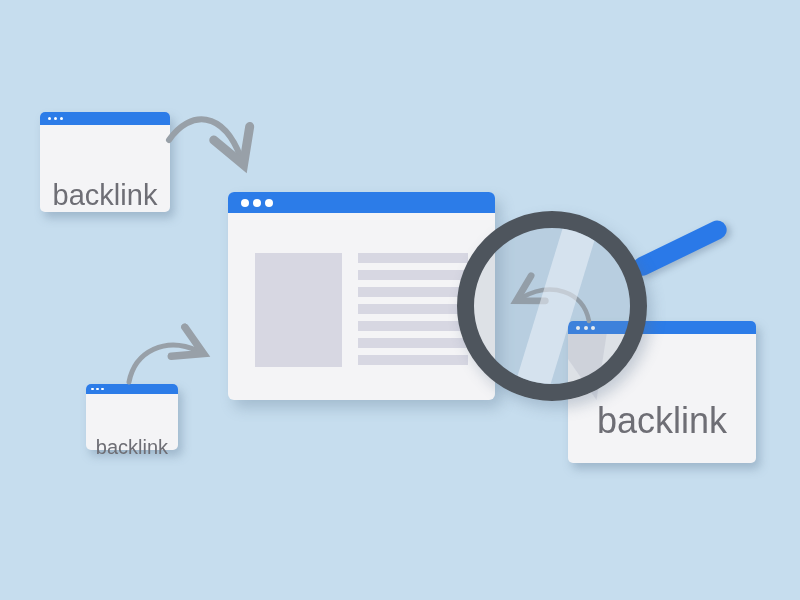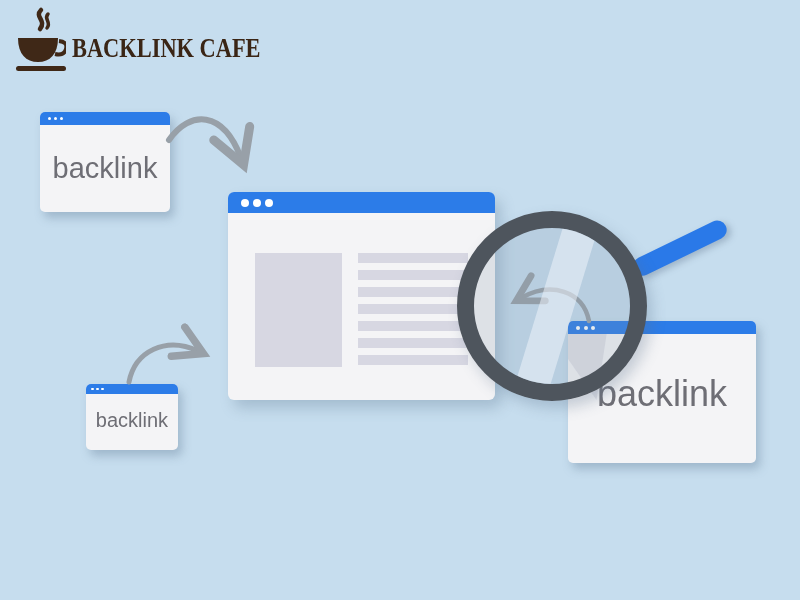--- a/index.html
+++ b/index.html
@@ -33,20 +33,21 @@
   
   .win{position:absolute;border-radius:5px;background:var(--window-body);
        box-shadow:4px 6px 10px rgba(96,124,150,0.38);}
   .win .bar{background:var(--titlebar-blue);border-radius:5px 5px 0 0;
        display:flex;align-items:center;}
   .dots{display:flex;margin-left:8px;}
   .dots i{display:block;border-radius:50%;background:#fff;}
   .win .label{
     position:absolute;left:0;right:0;text-align:center;
     color:var(--label-gray);
+    margin-top:27px;
   }
 
   
   .win1{left:40px;top:112px;width:130px;height:100px;}
   .win1 .bar{height:13px;}
   .win1 .dots i{width:3px;height:3px;margin-right:3px;}
   .win1 .label{top:40px;font-size:29px;}
 
   
   .win2{left:86px;top:384px;width:92px;height:66px;}
@@ -90,34 +91,20 @@
         box-shadow:5px 7px 14px rgba(90,112,138,0.30);
         overflow:hidden;}
   .glare{position:absolute;left:62px;top:-30px;width:34px;height:240px;
         background:rgba(236,243,249,0.55);transform:rotate(17deg);}
 </style>
 </head>
 <body>
 
 <div class="stage">
 
-  <div class="logo">
-    <span>
-      <svg width="52" height="70" viewBox="0 0 52 70">
-        <g fill="none" stroke="#3f2817" stroke-linecap="round">
-          <path d="M27 4 c-7 7 6 10 -1 19" stroke-width="4.5"></path>
-          <path d="M34 8 c-5 5 4 8 -1 14" stroke-width="3.5"></path>
-        </g>
-        <path d="M4 32 h40 c0 16 -8 24 -20 24 c-12 0 -20 -8 -20 -24 z" fill="#3f2817"></path>
-        <path d="M45 35 q9 1 7 8 q-2 7 -11 5" fill="none" stroke="#3f2817" stroke-width="4"></path>
-        <rect x="2" y="60" width="50" height="5" rx="2.5" fill="#3f2817"></rect>
-      </svg>
-    </span>
-    <span class="brand">BACKLINK CAFE</span>
-  </div>
 
   <div class="win win1">
     <div class="bar">
       <span class="dots">
           <i></i>
           <i></i>
           <i></i>
         </span>
     </div>
     <div class="label">backlink</div>

